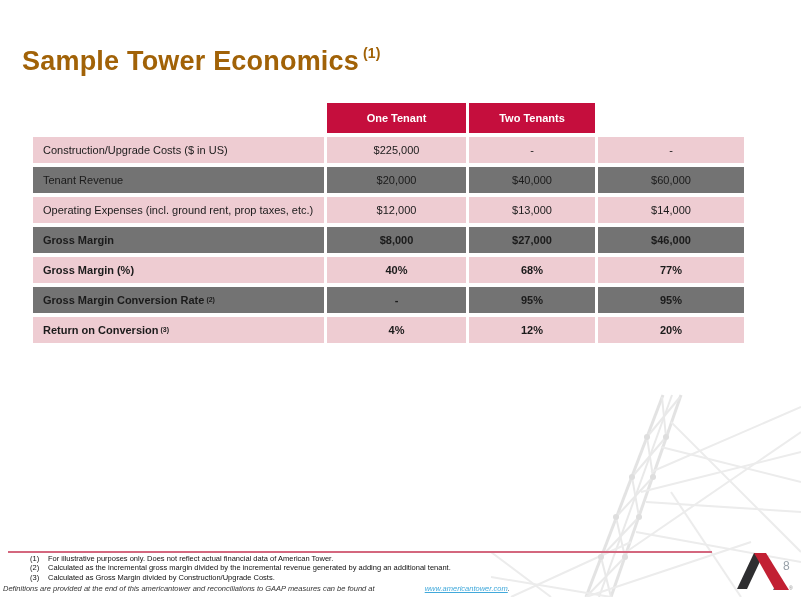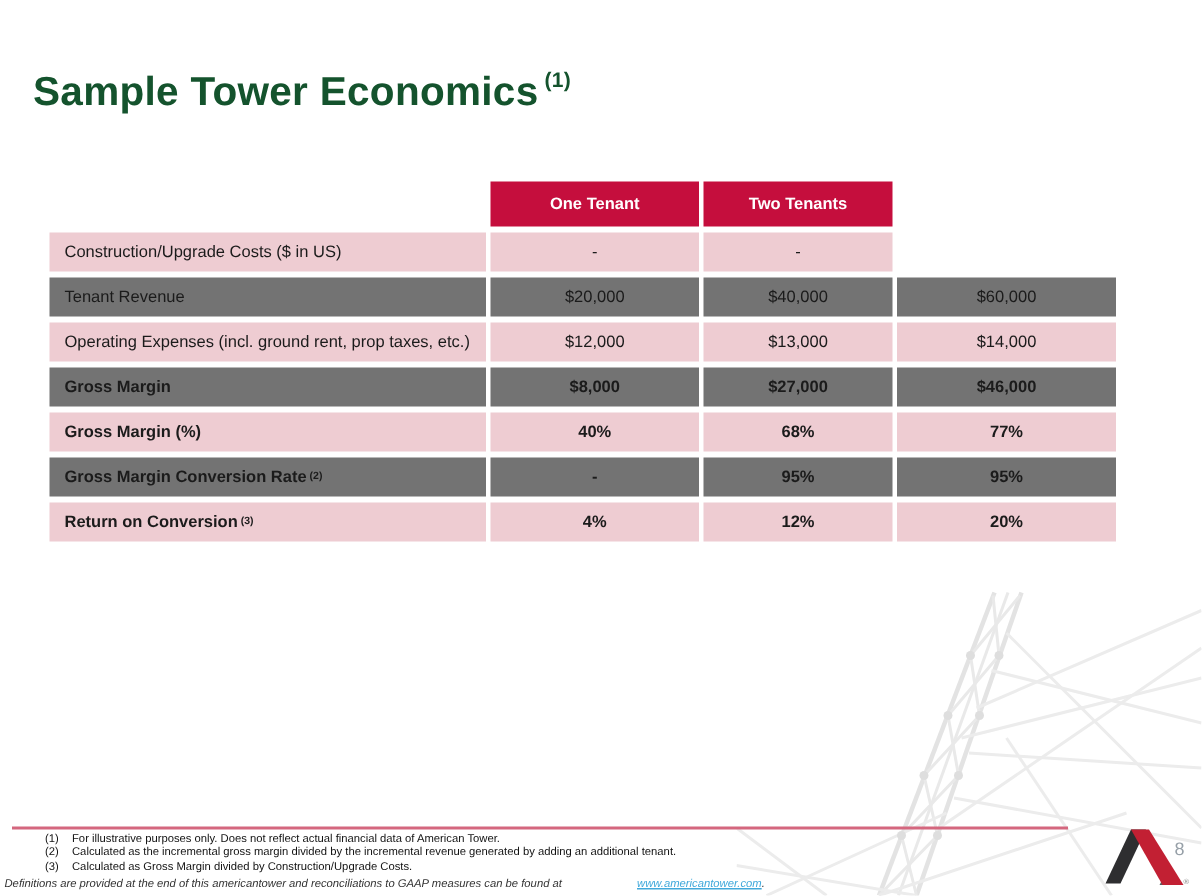--- a/index.html
+++ b/index.html
@@ -9,27 +9,27 @@
     width: 801px; height: 597px;
     background: #ffffff;
     overflow: hidden;
     font-family: "Liberation Sans", "DejaVu Sans", sans-serif;
     color: #1b1b1b;
   }
 
   
   .title {
     position: absolute; left: 22px; top: 46px;
-    font-size: 27px; color: #14532d; letter-spacing: 0.2px;
+    font-size: 27px; color: #a16207; letter-spacing: 0.2px;
     z-index: 3;
   }
   .title sup { font-size: 14px; position: relative; top: -2px; margin-left: 4px; }
 
   
-  .ttable { position: absolute; left: 33px; top: 121px; z-index: 2; }
+  .ttable { position: absolute; left: 33px; top: 103px; z-index: 2; }
   .trow {
     display: grid;
     grid-template-columns: 291px 139px 126px 146px;
     column-gap: 3px;
     height: 26px;
     margin-bottom: 4px;
   }
   .trow.thead { height: 30px; }
   .cell {
     display: flex; align-items: center; justify-content: center;
@@ -118,20 +118,21 @@
 
 <div class="ttable">
   <div class="trow thead">
     <div class="cell corner"></div>
     <div class="cell">One Tenant</div>
     <div class="cell">Two Tenants</div>
   </div>
 
   <div class="trow r-dark">
     <div class="cell label">Construction/Upgrade Costs ($ in US)</div>
+    <div class="cell">$225,000</div>
     <div class="cell">-</div>
     <div class="cell">-</div>
   </div>
 
   <div class="trow r-light">
     <div class="cell label">Tenant Revenue</div>
     <div class="cell">$20,000</div>
     <div class="cell">$40,000</div>
     <div class="cell">$60,000</div>
   </div>

